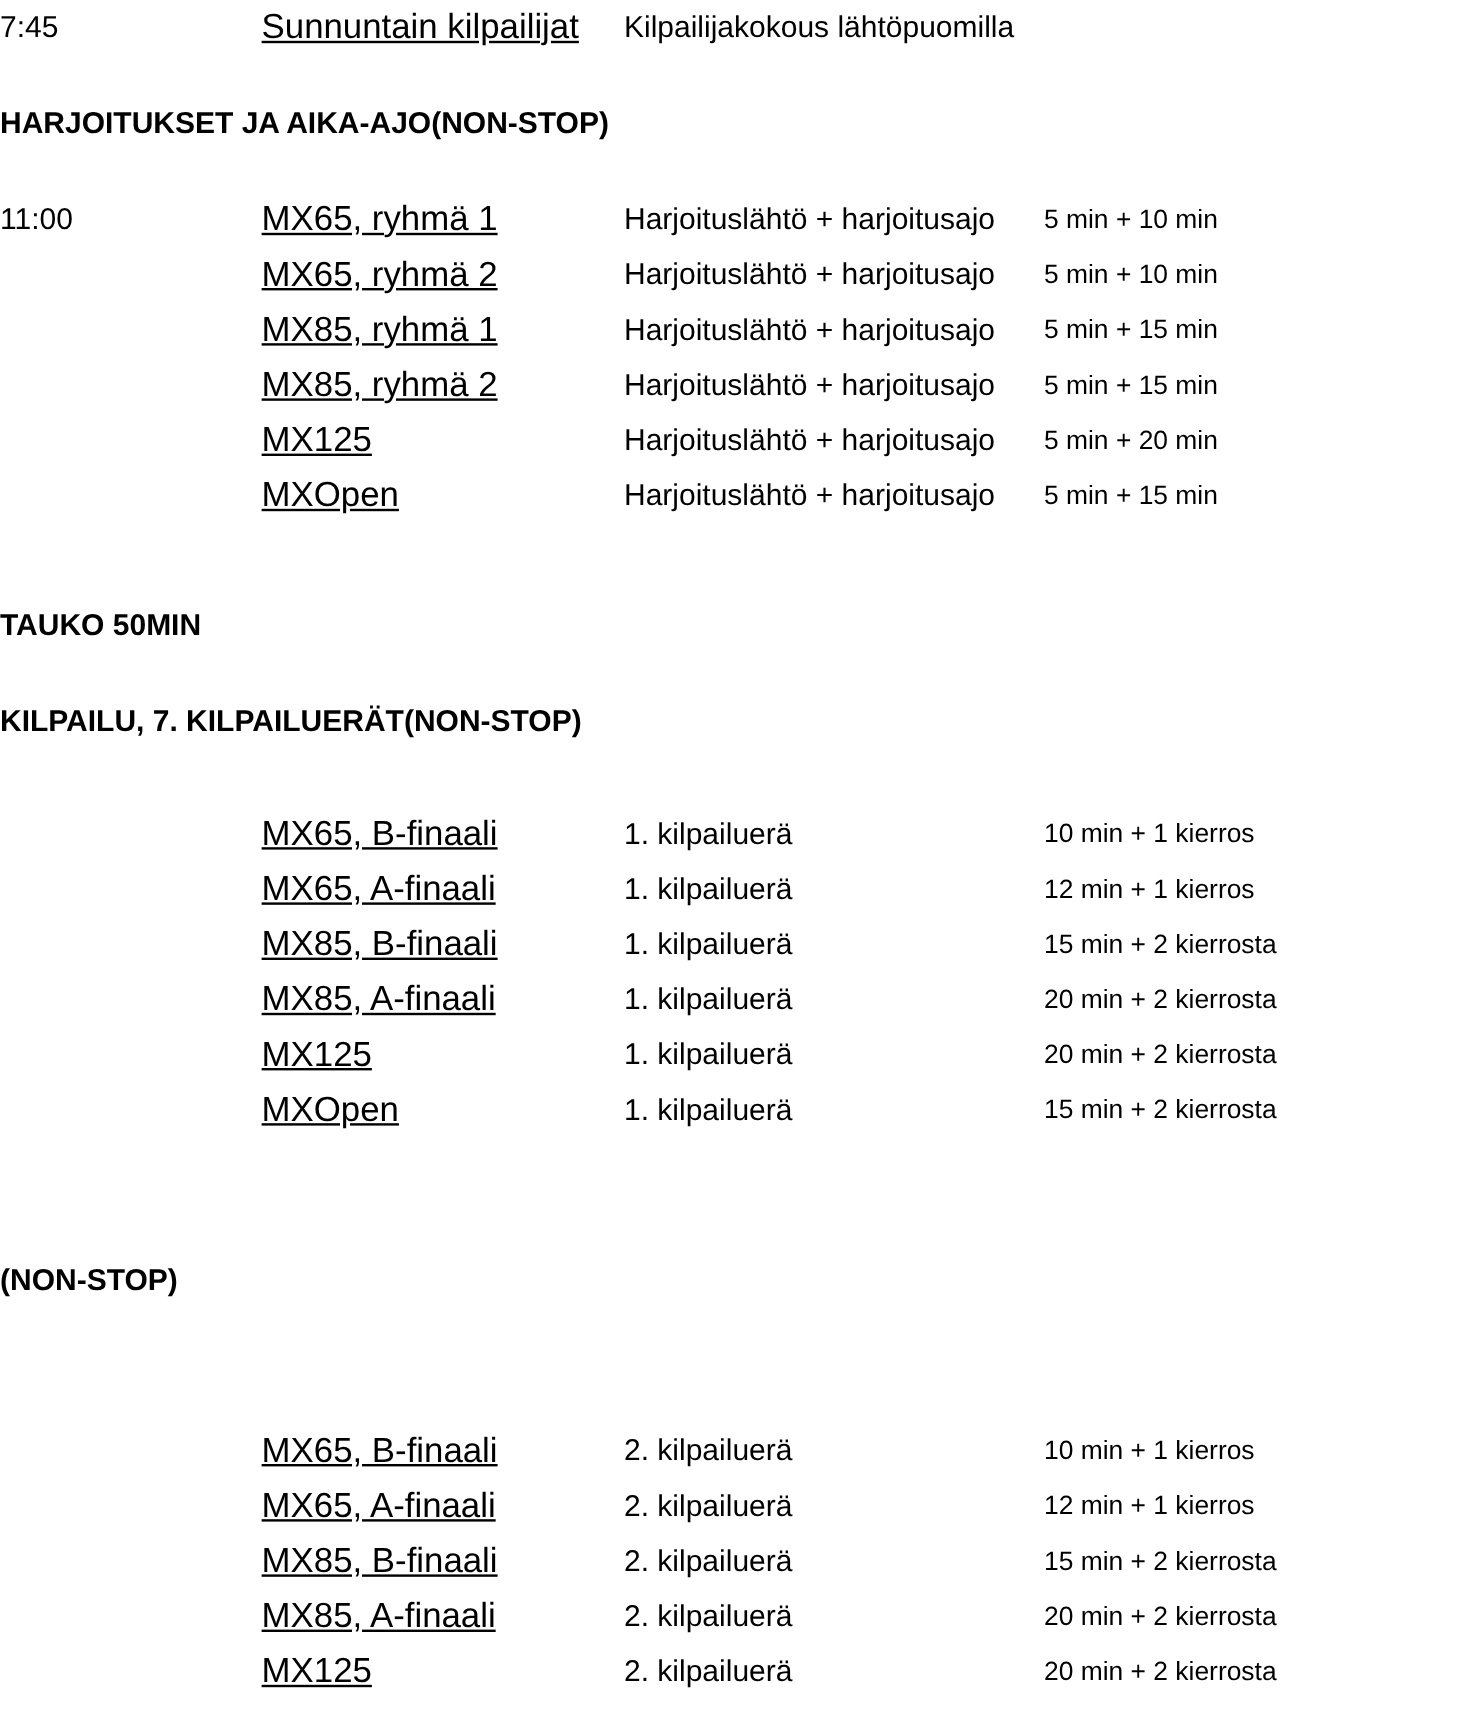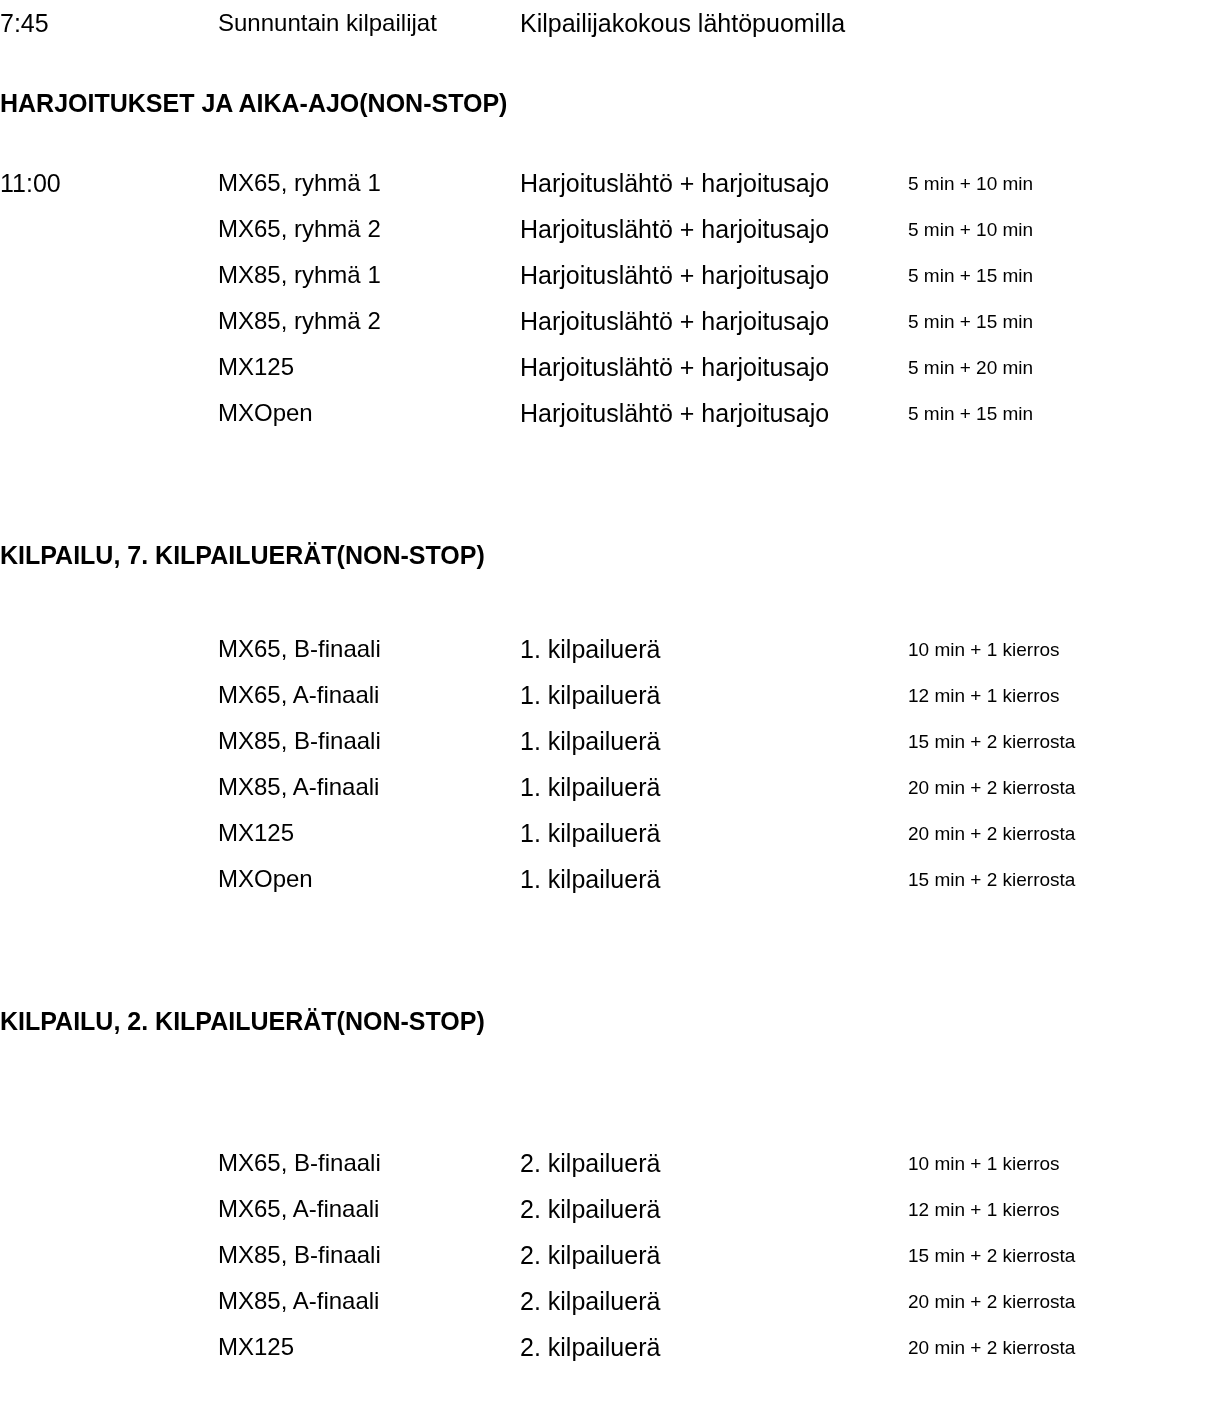--- a/index.html
+++ b/index.html
@@ -24,35 +24,35 @@
     box-sizing: border-box;
   }
   .col-time {
     width: 218px;
     flex: 0 0 218px;
     font-size: 25px;
   }
   .col-class {
     width: 302px;
     flex: 0 0 302px;
-    font-size: 24px;
+    font-size: 29px;
+    text-decoration: underline;
   }
   .col-desc {
     flex: 1 1 auto;
     font-size: 25px;
   }
   .col-desc-wide {
     width: 350px;
     flex: 0 0 350px;
     font-size: 25px;
   }
   .col-dur {
     flex: 1 1 auto;
-    font-size: 19px;
-    margin-left: 38px;
+    font-size: 22px;
   }
   .heading {
     font-weight: bold;
     font-size: 25px;
   }
   .heading .normal {
     font-weight: bold;
   }
   .line { height: 46px; display: flex; align-items: center; }
   .gap-md { height: 34px; }
@@ -111,20 +111,21 @@
   </div>
   <div class="line">
     <div class="col-time"></div>
     <div class="col-class">MXOpen</div>
     <div class="col-desc-wide">Harjoituslähtö + harjoitusajo</div>
     <div class="col-dur">5 min + 15 min</div>
   </div>
 
   <div class="gap-xl"></div>
 
+  <div class="line heading">TAUKO 50MIN</div>
 
   <div class="gap-md"></div>
 
   <div class="line heading">
     <span>KILPAILU, 7. KILPAILUERÄT</span>
       <span class="normal"> (NON-STOP)</span>
   </div>
 
   <div class="gap-lg"></div>
 
@@ -164,21 +165,20 @@
     <div class="col-desc-wide">1. kilpailuerä</div>
     <div class="col-dur">15 min + 2 kierrosta</div>
   </div>
 
   <div class="gap-xl"></div>
 
 
   <div class="gap-md"></div>
 
   <div class="line heading">
-    <span>KILPAILU, 2. KILPAILUERÄT</span>
       <span class="normal"> (NON-STOP)</span>
   </div>
 
   <div class="gap-xl"></div>
   <div class="gap-md"></div>
 
   <div class="line">
     <div class="col-time"></div>
     <div class="col-class">MX65, B-finaali</div>
     <div class="col-desc-wide">2. kilpailuerä</div>

